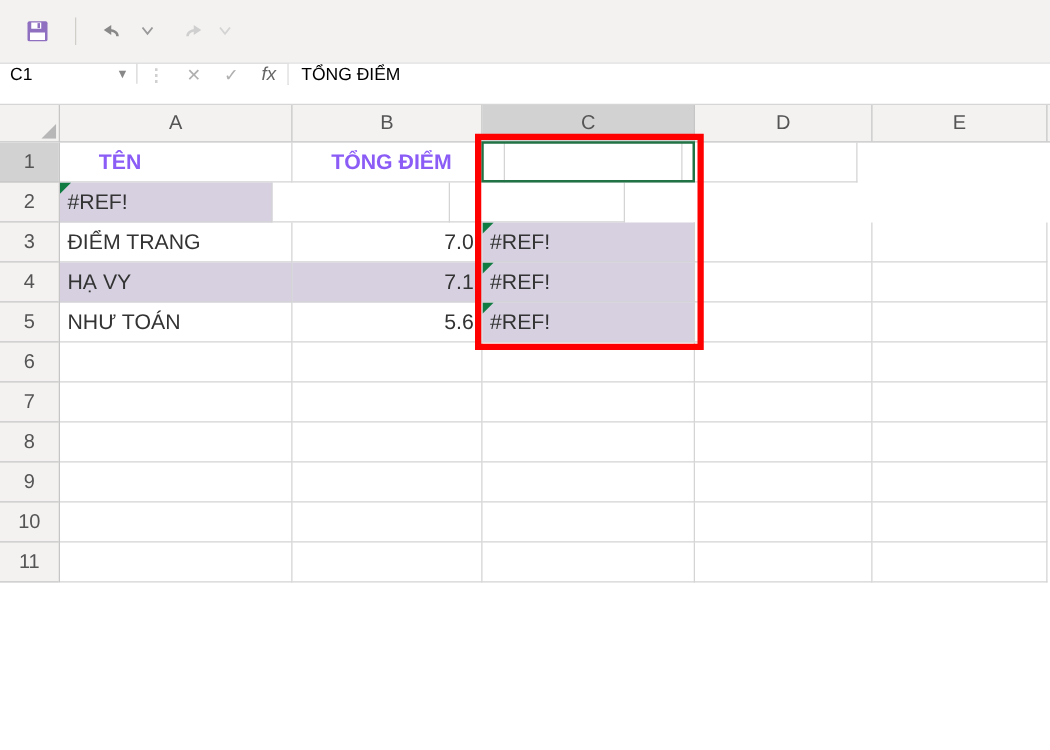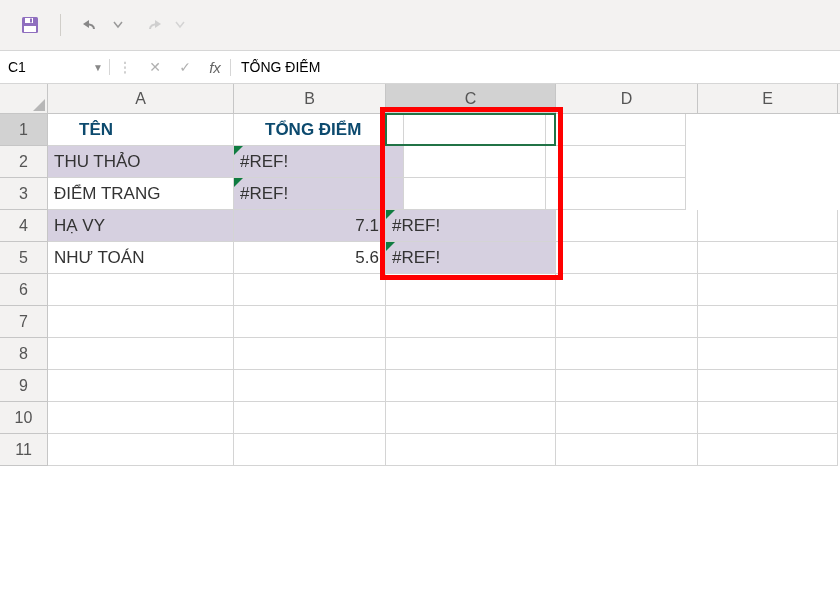--- a/index.html
+++ b/index.html
@@ -29,21 +29,21 @@
   }
   .tb-btn.disabled { color: #c8c6c4; cursor: default; }
   .tb-sep { width: 1px; height: 22px; background: #d0cec9; margin: 0 2px; }
 
   .formulabar {
     height: 34px;
     background: #fff;
     border-top: 1px solid #d6d6d6;
     border-bottom: 1px solid #d6d6d6;
     display: flex;
-    align-items: center;
+    align-items: flex-start;
   }
   .namebox {
     width: 110px;
     border-right: 1px solid #d6d6d6;
     display: flex; align-items: center;
     padding: 0 8px;
     position: relative;
   }
   .namebox input {
     border: none; outline: none; font-size: 14px; width: 70px;
@@ -118,21 +118,21 @@
   .cell {
     border-right: 1px solid #d4d4d4;
     border-bottom: 1px solid #d4d4d4;
     padding: 0 6px;
     display: flex; align-items: center;
     font-size: 17px;
     white-space: nowrap;
     overflow: hidden;
     position: relative;
   }
-  .cell.bold { font-weight: 700; color: #0c4a6e; padding-left: 31px; }
+  .cell.bold { font-weight: 700; color: #8b5cf6; padding-left: 31px; }
   .cell.num { justify-content: flex-end; }
   .cell.center { }
   .cell.band { background: #d6d0e0; }
   .err-tri {
     position: absolute; left: 0; top: 0;
     width: 0; height: 0;
     border-top: 9px solid #107c41;
     border-right: 9px solid transparent;
   }
   .active-cell-border {
@@ -236,31 +236,31 @@
   <div class="cells">
 
     <div class="row">
       <div class="cell cA bold">TÊN</div>
       <div class="cell cC bold">TỔNG ĐIỂM</div>
       <div class="cell cD"></div>
       <div class="cell cE"></div>
     </div>
 
     <div class="row">
-      <div class="cell cA band">THU THẢO</div>
       <div class="cell cC band center">
           <span class="err-tri"></span>
           <span>#REF!</span>
         </div>
       <div class="cell cD"></div>
       <div class="cell cE"></div>
     </div>
 
     <div class="row">
       <div class="cell cA">ĐIỂM TRANG</div>
+      <div class="cell cB num">7.0</div>
       <div class="cell cC band center">
           <span class="err-tri"></span>
           <span>#REF!</span>
         </div>
       <div class="cell cD"></div>
       <div class="cell cE"></div>
     </div>
 
     <div class="row">
       <div class="cell cA band">HẠ VY</div>

